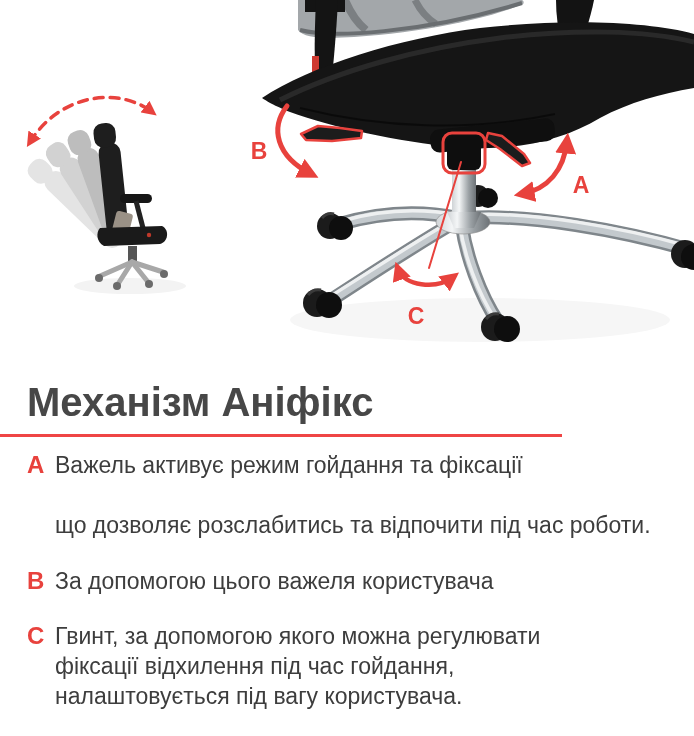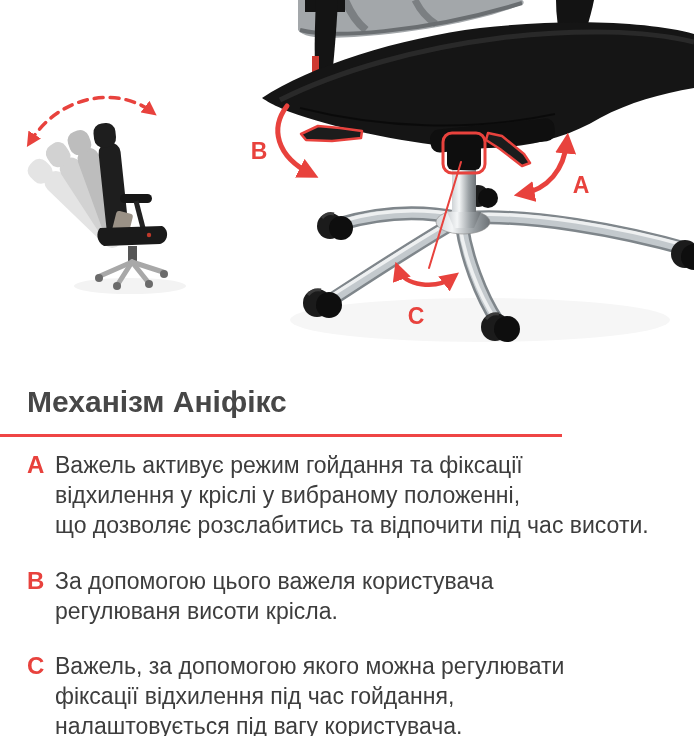--- a/index.html
+++ b/index.html
@@ -15,21 +15,21 @@
     font-weight:bold;font-size:23px;
     fill:var(--accent,#e8423d);
     text-anchor:middle;
   }
   .red-stroke{stroke:var(--accent,#e8423d);fill:none;stroke-linecap:round;}
   .red-fill{fill:var(--accent,#e8423d);}
   .lever{fill:#1c1c1c;stroke:var(--accent,#e8423d);stroke-width:2.5;stroke-linejoin:round;}
   .content{padding-left:27px;}
   .page-title{
     margin:0;padding-top:24px;
-    font-size:30px;line-height:40px;font-weight:bold;
+    font-size:40px;line-height:40px;font-weight:bold;
     color:var(--title-text,#474747);
   }
   .divider{
     margin-left:-27px;margin-top:12px;
     width:562px;height:3px;
     background:var(--divider,#ef4545);
   }
   .item{display:flex;align-items:flex-start;}
   .item-a{margin-top:13px;}
   .item-b{margin-top:26px;}
@@ -196,36 +196,35 @@
   </div>
 
   <div class="content">
     <h1 class="page-title">Механізм Аніфікс</h1>
     <div class="divider"></div>
 
     <div class="item item-a">
       <span class="bullet">A</span>
       <p class="itext">
         <span>Важель активує режим гойдання та фіксації</span><br>
-        <span>відхилення у кріслі у вибраному положенні,</span><br>
-        <span>що дозволяє розслабитись та відпочити під час висоти.</span>
+        <br>
+        <span>що дозволяє розслабитись та відпочити під час роботи.</span>
       </p>
     </div>
 
     <div class="item item-b">
       <span class="bullet">B</span>
       <p class="itext">
         <span>За допомогою цього важеля користувача</span><br>
-        <span>регулюваня висоти крісла.</span>
       </p>
     </div>
 
     <div class="item item-c">
       <span class="bullet">C</span>
       <p class="itext">
-        <span>Важель, за допомогою якого можна регулювати</span><br>
+        <span>Гвинт, за допомогою якого можна регулювати</span><br>
         <span>фіксації відхилення під час гойдання,</span><br>
         <span>налаштовується під вагу користувача.</span>
       </p>
     </div>
   </div>
 
 </div>
 
 </body></html>

